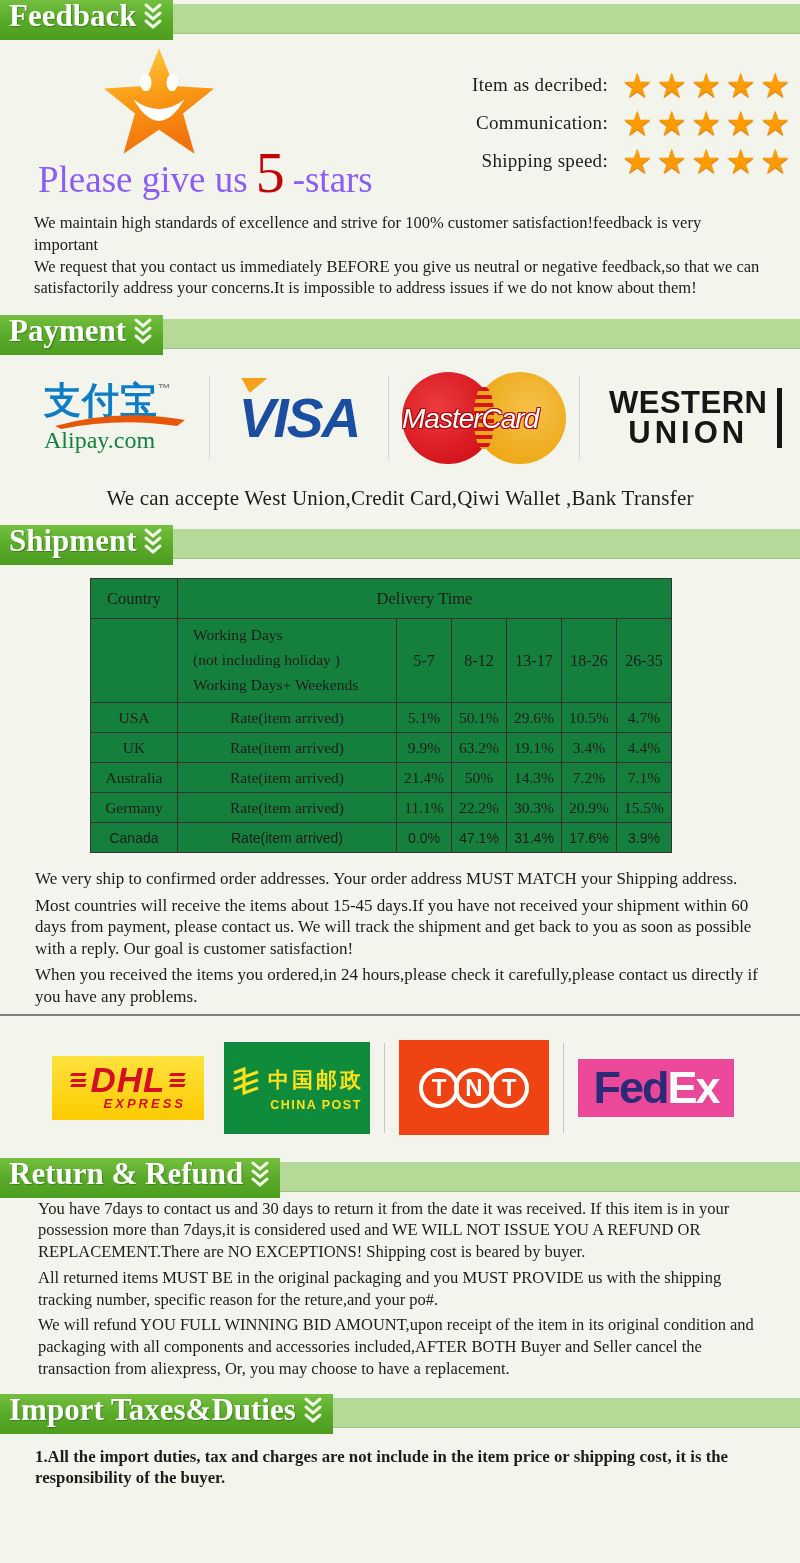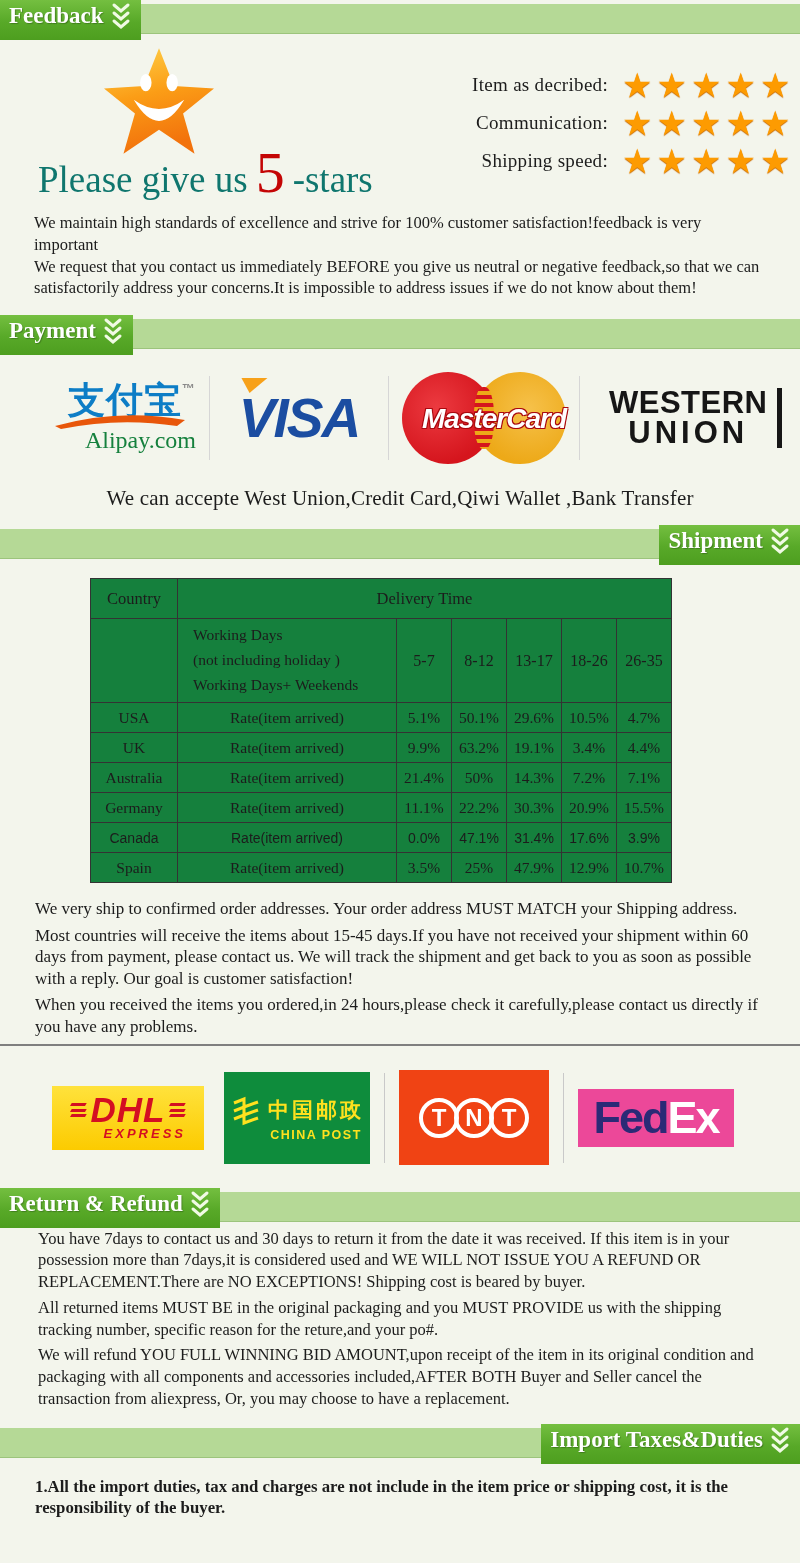--- a/index.html
+++ b/index.html
@@ -14,62 +14,62 @@
   .banner { position: relative; height: 40px; }
   .banner-strip {
     position: absolute; top: 4px; left: 0; right: 0; height: 30px;
     background: #b5d996;
     border-bottom: 1px solid #9cc47c;
   }
   .banner-label {
     position: relative; display: inline-flex; align-items: center;
     height: 40px; padding: 0 10px 8px 9px; gap: 7px;
     background: linear-gradient(180deg, #74bf40 0%, #58a928 55%, #4d9e1f 100%);
-    color: #ffffff; font-weight: bold; font-size: 23px;
+    color: #ffffff; font-weight: bold; font-size: 31px;
     text-shadow: 1px 1px 1px rgba(0,0,0,.25);
   }
   .chev { flex: 0 0 auto; }
   
   .fb-hero { display: flex; padding: 6px 0 0 38px; height: 168px; }
   .fb-left { width: 400px; }
   .star-wrap { margin-left: 62px; height: 108px; }
   .fb-title { display: flex; align-items: baseline; gap: 8px; margin-top: -4px; white-space: nowrap; }
-  .fb-title .t-prefix, .fb-title .t-suffix { font-size: 37px; color: #0f766e; }
+  .fb-title .t-prefix, .fb-title .t-suffix { font-size: 37px; color: #8b5cf6; }
   .fb-title .t-five { font-size: 58px; color: #c40505; line-height: .8; }
   .fb-ratings { margin-top: 20px; }
   .rate-row { display: flex; align-items: center; height: 38px; }
   .rate-label { width: 170px; text-align: right; font-size: 19px; letter-spacing: .3px; }
   .rate-stars {
     margin-left: 14px; font-size: 34px; line-height: 1; letter-spacing: 4px;
     color: #fd9b01; text-shadow: 0 1px 1px #c86a00;
     font-family: "DejaVu Sans", sans-serif;
   }
   .fb-paras { margin: 4px 34px 0; }
   .fb-line { font-size: 16.5px; line-height: 1.32; }
   
   .pay-row { display: flex; align-items: center; margin: 14px 0 0 44px; height: 98px; }
   .v-sep { width: 1px; height: 84px; background: #d6d6d6; margin: 0 13px; flex: 0 0 auto; }
-  .alipay { width: 152px; text-align: right; }
+  .alipay { width: 152px; text-align: left; }
   .alipay-cn { font-family: "Liberation Sans", sans-serif; font-size: 37px; font-weight: bold; color: #0d7dc6; letter-spacing: 1px; line-height: 1; }
   .alipay-tm { font-size: 13px; color: #888; vertical-align: top; }
   .alipay-swoosh { display: block; margin: -6px auto 0; }
   .alipay-domain { font-size: 24px; color: #15803d; margin-top: -4px; }
   .visa { position: relative; width: 152px; text-align: center; font-family: "Liberation Sans", sans-serif; font-style: italic; font-weight: 900; font-size: 55px; color: #1b4da1; letter-spacing: -2px; }
   .visa::before {
     content: ""; position: absolute; top: -8px; left: 16px;
     border-left: 13px solid transparent; border-right: 13px solid transparent;
     border-top: 15px solid #f7a11a; transform: skewX(-18deg);
   }
   .mastercard { position: relative; width: 164px; height: 92px; flex: 0 0 auto; }
   .mc-red { position: absolute; left: 0; top: 0; width: 92px; height: 92px; border-radius: 50%; background: radial-gradient(circle at 38% 38%, #ec3a40, #d5151d 70%); }
   .mc-yellow { position: absolute; right: 0; top: 0; width: 92px; height: 92px; border-radius: 50%; background: radial-gradient(circle at 60% 40%, #f6c14a, #eda918 70%); }
   .mc-stripes { position: absolute; left: 72px; top: 15px; width: 20px; height: 62px; border-radius: 45%; background: repeating-linear-gradient(180deg, #d5151d 0 4px, #eda918 4px 8px); }
   .mc-text {
-    position: absolute; left: 0; right: 0; top: 31px; text-align: right;
-    font-family: "Liberation Sans", sans-serif; font-style: italic; font-weight: bold;
+    position: absolute; left: 0; right: 0; top: 31px; text-align: left;
+    font-family: "Liberation Sans", sans-serif; font-style: italic; font-weight: normal;
     font-size: 28px; color: #ffffff; letter-spacing: -1px;
     text-shadow: -1px -1px 0 #a9090f, 1px -1px 0 #a9090f, -1px 1px 0 #a9090f, 1px 1px 0 #a9090f;
   }
   .wunion {
     margin-left: 16px; padding-right: 9px; border-right: 5px solid #161616;
     text-align: center; font-family: "Liberation Sans", sans-serif; font-weight: 900;
     font-size: 31px; color: #161616; line-height: .98;
   }
   .wu-l1 { letter-spacing: .5px; }
   .wu-l2 { letter-spacing: 4px; }
@@ -106,21 +106,21 @@
   .tnt-circle:last-child { margin-right: 0; }
   .fedex { width: 156px; height: 58px; background: #ec4899; display: flex; align-items: center; justify-content: center; flex: 0 0 auto; font-family: "Liberation Sans", sans-serif; font-weight: 900; font-size: 45px; letter-spacing: -2px; }
   .fedex-fed { color: #2b2a76; }
   .fedex-ex { color: #ffffff; }
   .c-sep { width: 1px; height: 90px; background: #c9c9c9; margin: 0 14px; flex: 0 0 auto; }
   
   .ret-paras { margin: 0 38px 0; }
   .ret-p { font-size: 16.5px; line-height: 1.32; margin-bottom: 4px; }
   .imp-items { margin: 12px 35px 0 35px; }
   .imp-p { font-size: 16.8px; font-weight: bold; line-height: 1.3; margin-bottom: 2px; }
-  .mt14 { margin-top: 14px; text-align: right; }
+  .mt14 { margin-top: 14px; }
   .mt16 { margin-top: 16px; }
 </style>
 </head>
 <body>
 
 <div class="banner">
   <div class="banner-strip"></div>
   <div class="banner-label">
     <span>Feedback</span>
     <svg class="chev" width="20" height="28" viewBox="0 0 20 28">
@@ -283,29 +283,20 @@
       </tr>
       <tr class="data-row sans-row">
         <td class="c-country">Canada</td>
         <td class="c-desc">Rate(item arrived)</td>
         <td class="c-rate">0.0%</td>
         <td class="c-rate">47.1%</td>
         <td class="c-rate">31.4%</td>
         <td class="c-rate">17.6%</td>
         <td class="c-rate">3.9%</td>
       </tr>
-      <tr class="data-row">
-        <td class="c-country">Spain</td>
-        <td class="c-desc">Rate(item arrived)</td>
-        <td class="c-rate">3.5%</td>
-        <td class="c-rate">25%</td>
-        <td class="c-rate">47.9%</td>
-        <td class="c-rate">12.9%</td>
-        <td class="c-rate">10.7%</td>
-      </tr>
     </tbody>
 </table>
 
 <div class="ship-paras" id="ship-paras">
     <p class="ship-p">We very ship to confirmed order addresses. Your order address MUST MATCH your Shipping address.</p>
     <p class="ship-p">Most countries will receive the items about 15-45 days.If you have not received your shipment within 60 days from payment, please contact us. We will track the shipment and get back to you as soon as possible with a reply. Our goal is customer satisfaction!</p>
     <p class="ship-p">When you received the items you ordered,in 24 hours,please check it carefully,please contact us directly if you have any problems.</p>
   </div>
 
 <hr class="hr-line">

